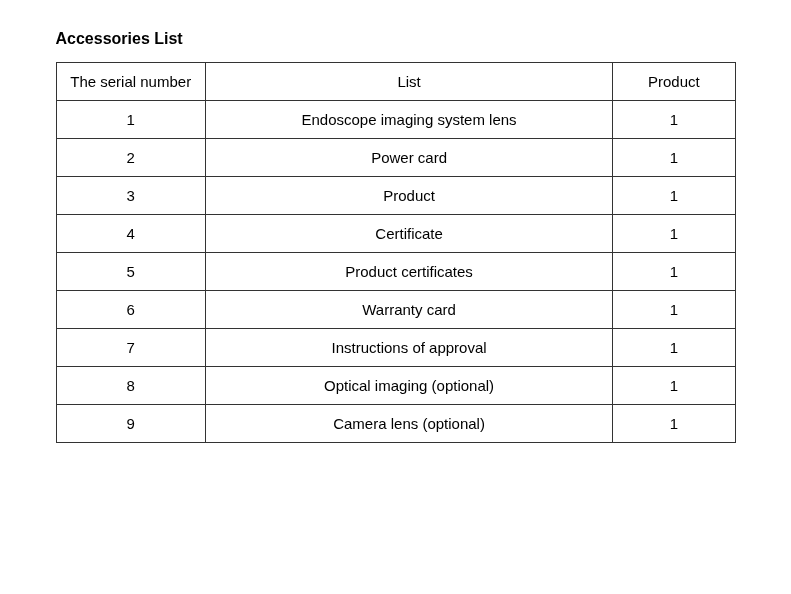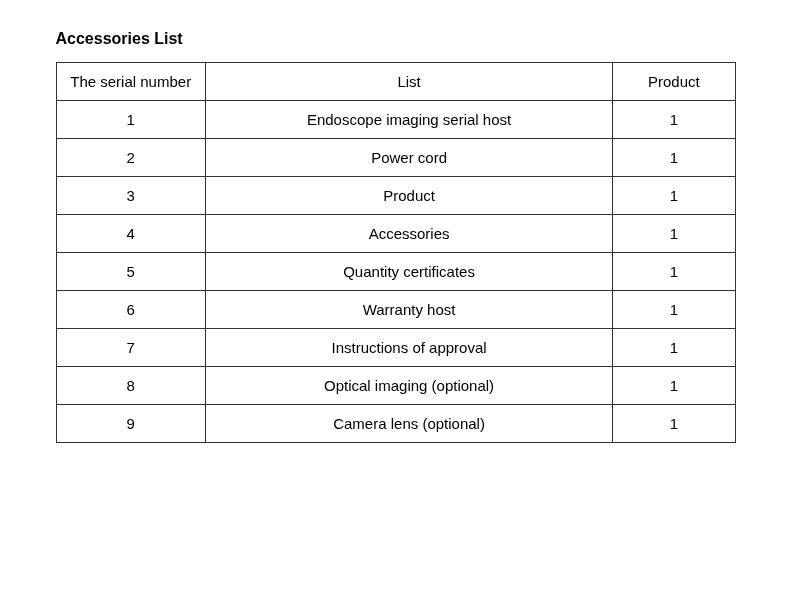--- a/index.html
+++ b/index.html
@@ -79,46 +79,46 @@
     <thead>
       <tr>
         <th class="col-serial">The serial number</th>
         <th class="col-name">List</th>
         <th class="col-qty">Product</th>
       </tr>
     </thead>
     <tbody id="table-body">
     <tr>
           <td>1</td>
-          <td>Endoscope imaging serial host</td>
+          <td>Endoscope imaging system lens</td>
           <td>1</td>
         </tr>
         <tr>
           <td>2</td>
-          <td>Power cord</td>
+          <td>Power card</td>
           <td>1</td>
         </tr>
         <tr>
           <td>3</td>
           <td>Product</td>
           <td>1</td>
         </tr>
         <tr>
           <td>4</td>
-          <td>Accessories</td>
+          <td>Certificate</td>
           <td>1</td>
         </tr>
         <tr>
           <td>5</td>
-          <td>Quantity certificates</td>
+          <td>Product certificates</td>
           <td>1</td>
         </tr>
         <tr>
           <td>6</td>
-          <td>Warranty host</td>
+          <td>Warranty card</td>
           <td>1</td>
         </tr>
         <tr>
           <td>7</td>
           <td>Instructions of approval</td>
           <td>1</td>
         </tr>
         <tr>
           <td>8</td>
           <td>Optical imaging (optional)</td>

